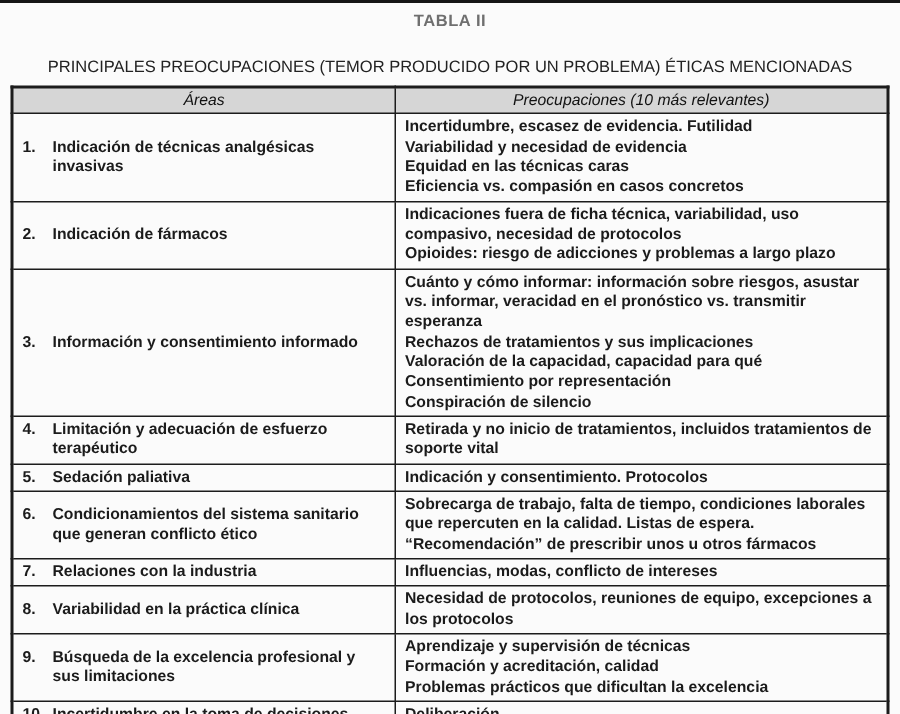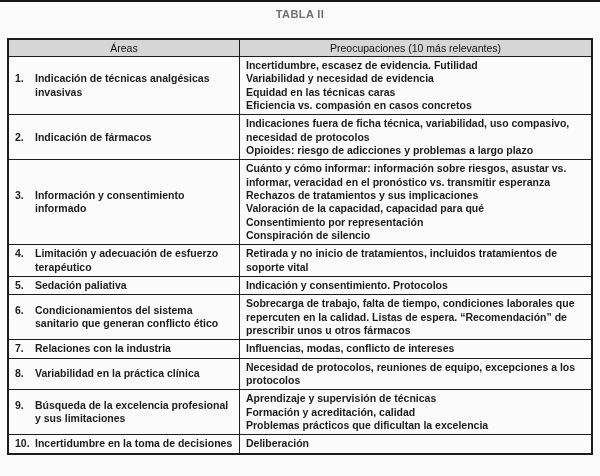--- a/index.html
+++ b/index.html
@@ -41,23 +41,24 @@
     margin: 2px auto 0;
     border: 2px solid #1c1c1c;
     table-layout: fixed;
   }
   th, td {
     border: 1px solid #1c1c1c;
     font-size: 10.5px;
   }
   th {
     background: #d6d6d6;
+    font-style: italic;
     font-weight: normal;
     color: #111;
-    padding: 2px 0;
+    padding: 2px 12px;
     text-align: center;
   }
   th.areas-col { width: 230px; }
   td {
     vertical-align: middle;
     padding: 2px 6px;
     line-height: 1.27;
     font-weight: bold;
   }
   .area-row {
@@ -76,20 +77,21 @@
   }
 </style>
 </head>
 <body>
 
 <div class="page">
   <div class="top-rule"></div>
 
   <div class="caption">
     <div class="label">TABLA II</div>
+    <div class="line">PRINCIPALES PREOCUPACIONES (TEMOR PRODUCIDO POR UN PROBLEMA) ÉTICAS MENCIONADAS</div>
   </div>
 
   <table class="main">
     <thead>
       <tr>
         <th class="areas-col" style="background: rgb(214, 214, 214);">Áreas</th>
         <th class="concerns-col" style="background: rgb(214, 214, 214);">Preocupaciones (10 más relevantes)</th>
       </tr>
     </thead>
     <tbody id="table-body">

